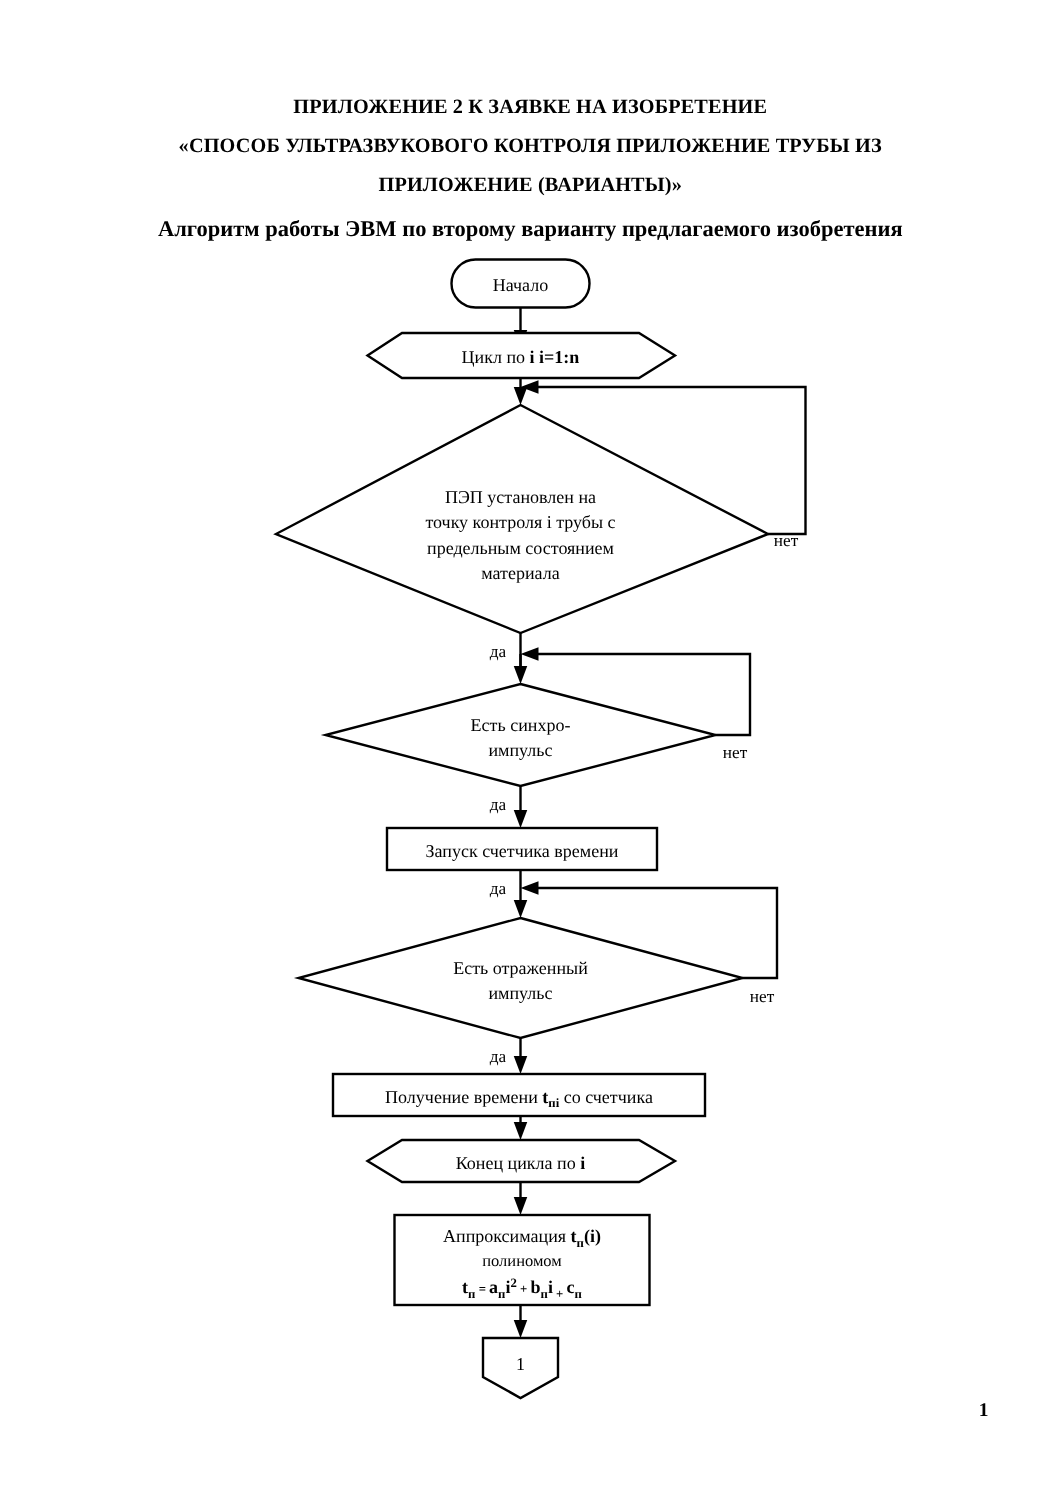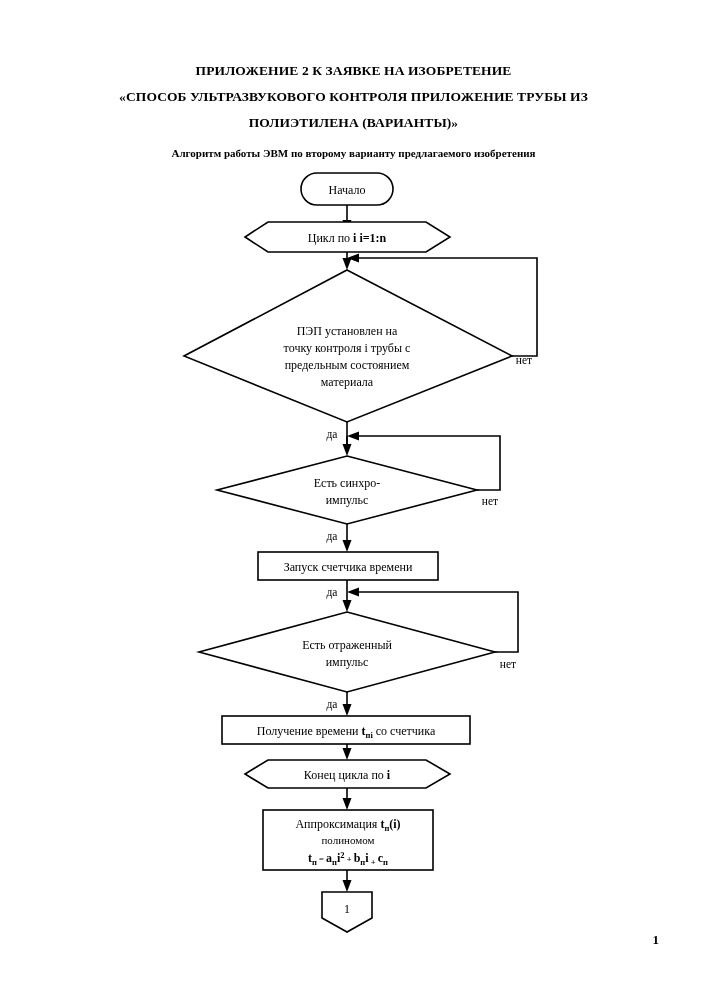--- a/index.html
+++ b/index.html
@@ -32,21 +32,21 @@
     font-family: "Liberation Serif", "DejaVu Serif", serif;
     font-weight: bold;
     font-size: 13.5px;
     line-height: 26px;
     letter-spacing: 0.1px;
     white-space: nowrap;
   }
   .subtitle-line {
     font-family: "Liberation Serif", "DejaVu Serif", serif;
     font-weight: bold;
-    font-size: 11px;
+    font-size: 15px;
     line-height: 26px;
     margin-top: 4px;
     white-space: nowrap;
   }
   #chart-area {
     position: absolute;
     left: 0;
     top: 160px;
     width: 707px;
     height: 780px;
@@ -99,21 +99,21 @@
   }
 </style>
 </head>
 <body>
 
 <div id="page">
 
   <div class="title-block">
     <div class="title-line">ПРИЛОЖЕНИЕ 2 К ЗАЯВКЕ НА ИЗОБРЕТЕНИЕ</div>
     <div class="title-line">«СПОСОБ УЛЬТРАЗВУКОВОГО КОНТРОЛЯ ПРИЛОЖЕНИЕ ТРУБЫ ИЗ</div>
-    <div class="title-line">ПОЛИЭТИЛЕНА (ВАРИАНТЫ)»</div>
+    <div class="title-line">ПРИЛОЖЕНИЕ (ВАРИАНТЫ)»</div>
     <div class="subtitle-line">Алгоритм работы ЭВМ по второму варианту предлагаемого изобретения</div>
   </div>
 
   <div id="chart-area">
     <svg class="flow" viewBox="0 0 707 780" xmlns="http://www.w3.org/2000/svg">
 
       <g>
         <line class="conn" x1="347" y1="45" x2="347" y2="62"></line>
         <polygon points="347,72 342.5,60 351.5,60" fill="#000000"></polygon>
       </g>

